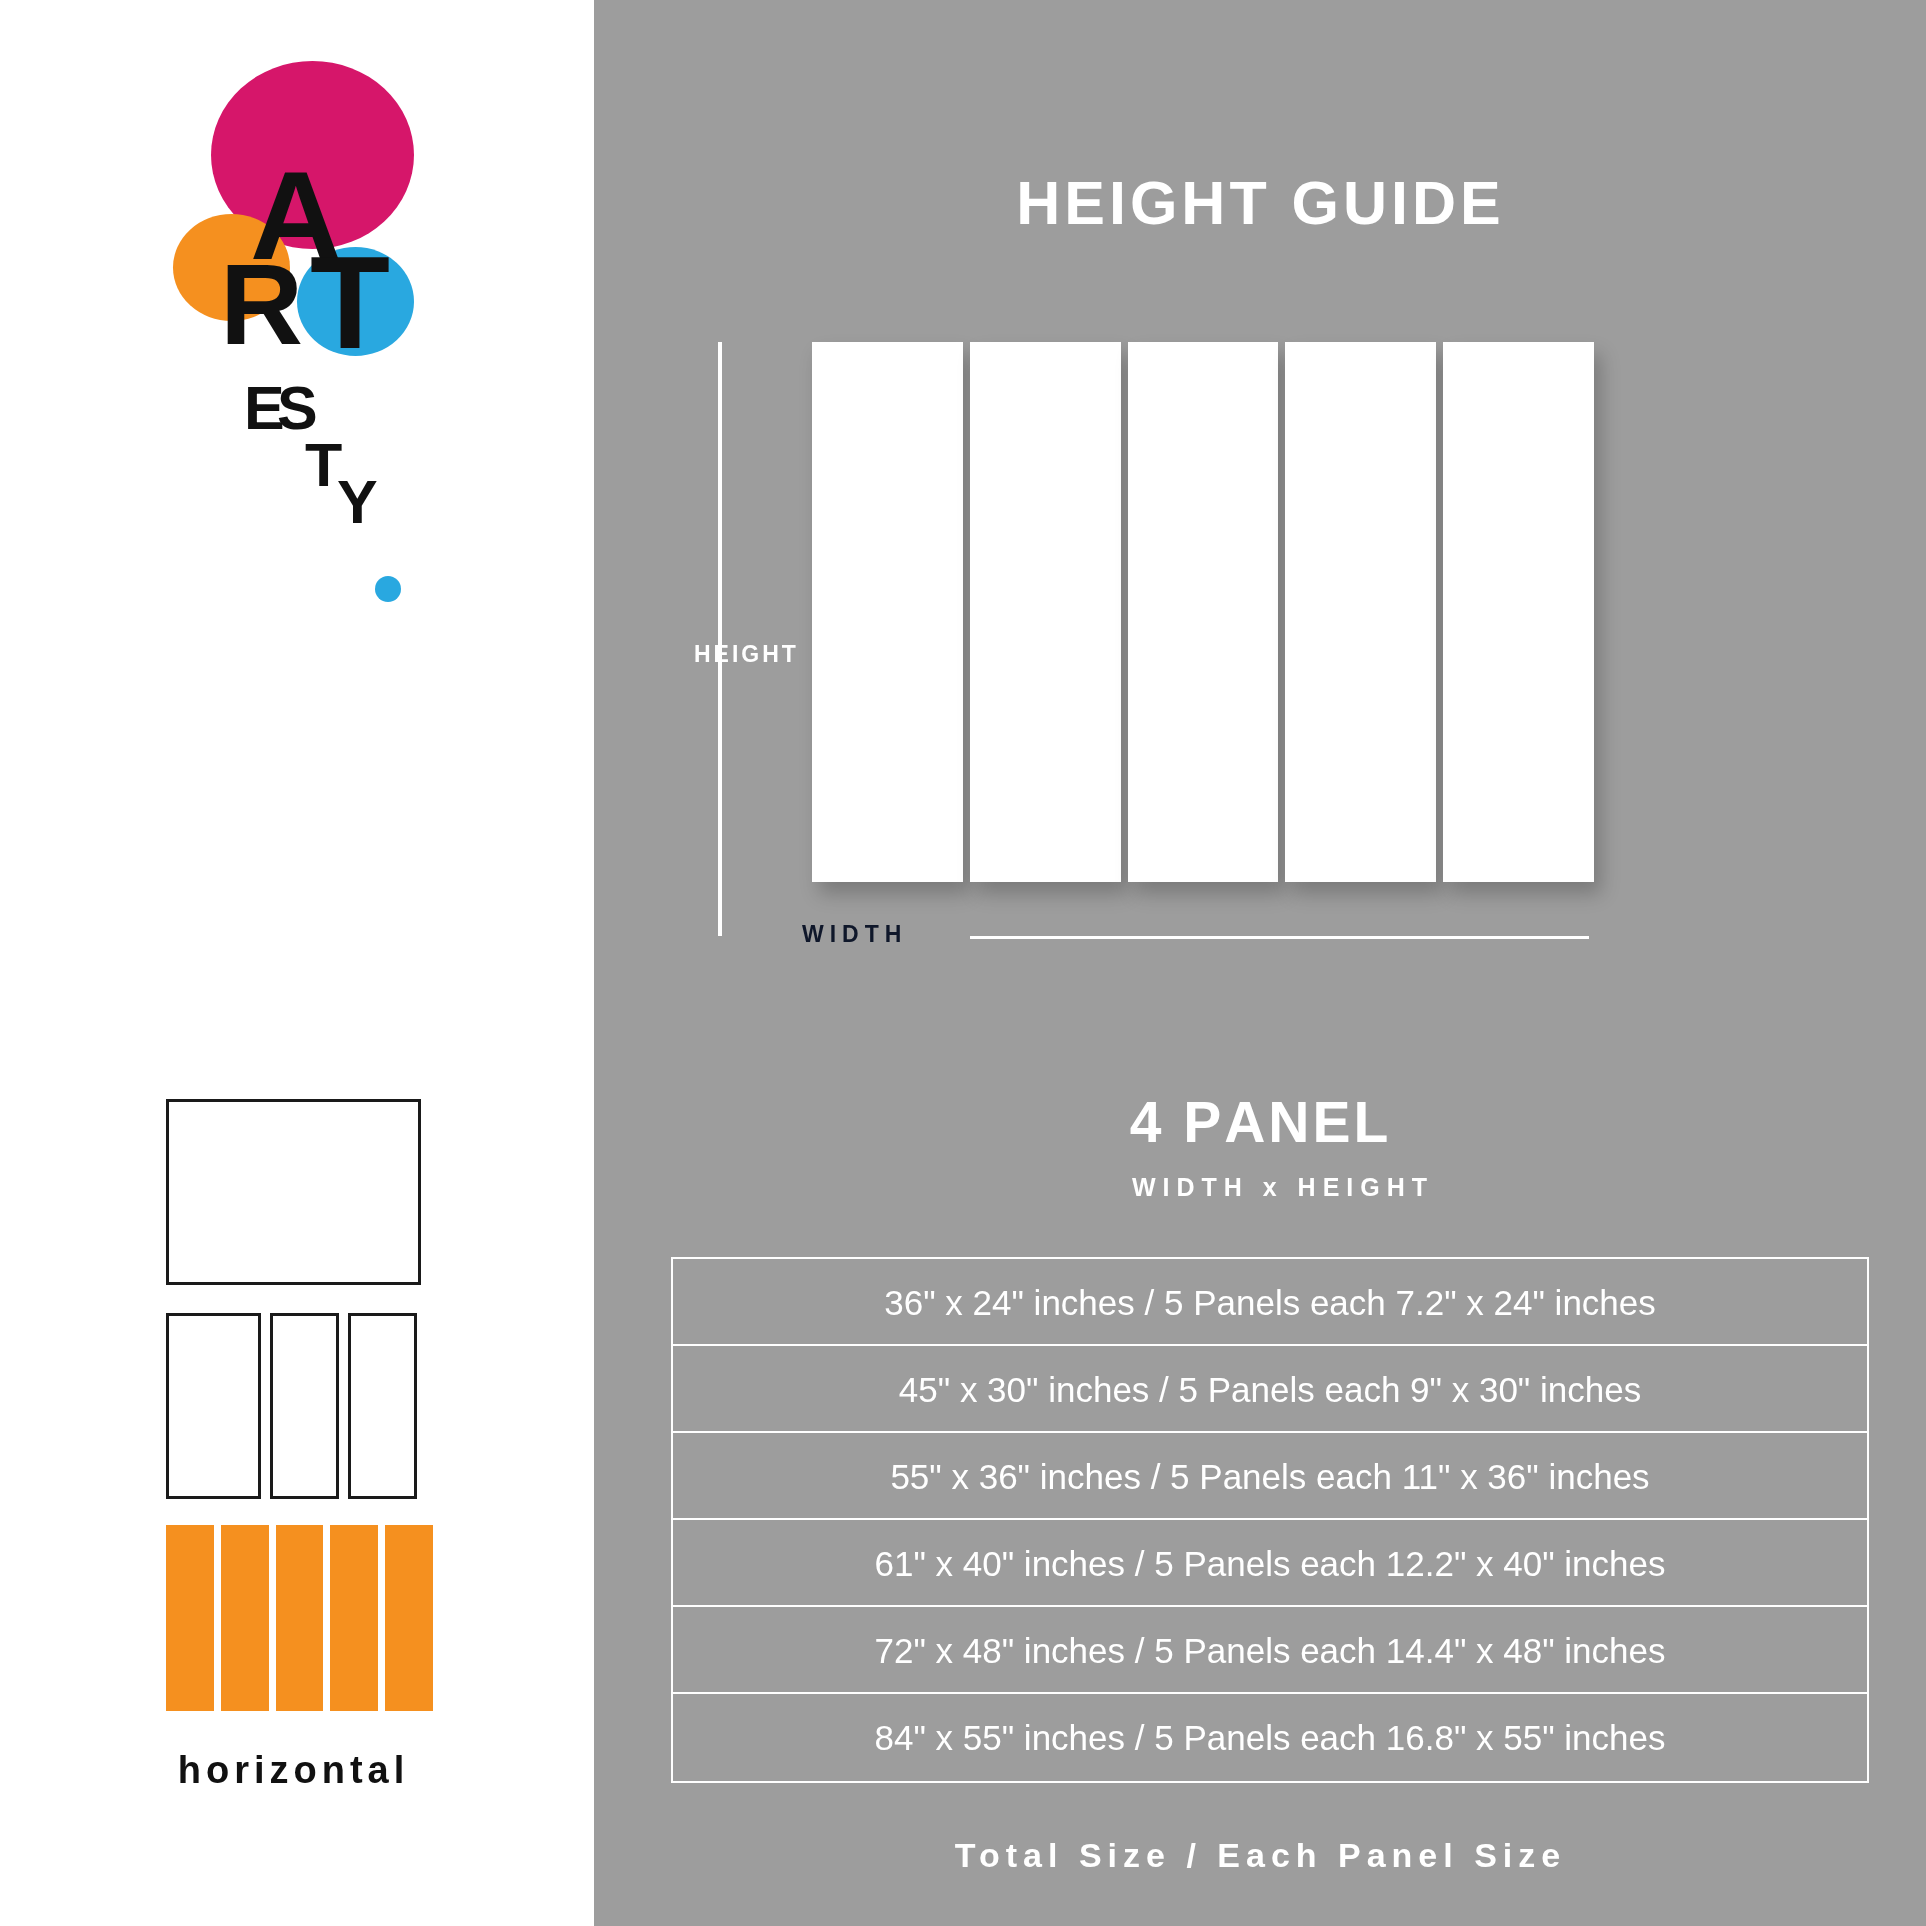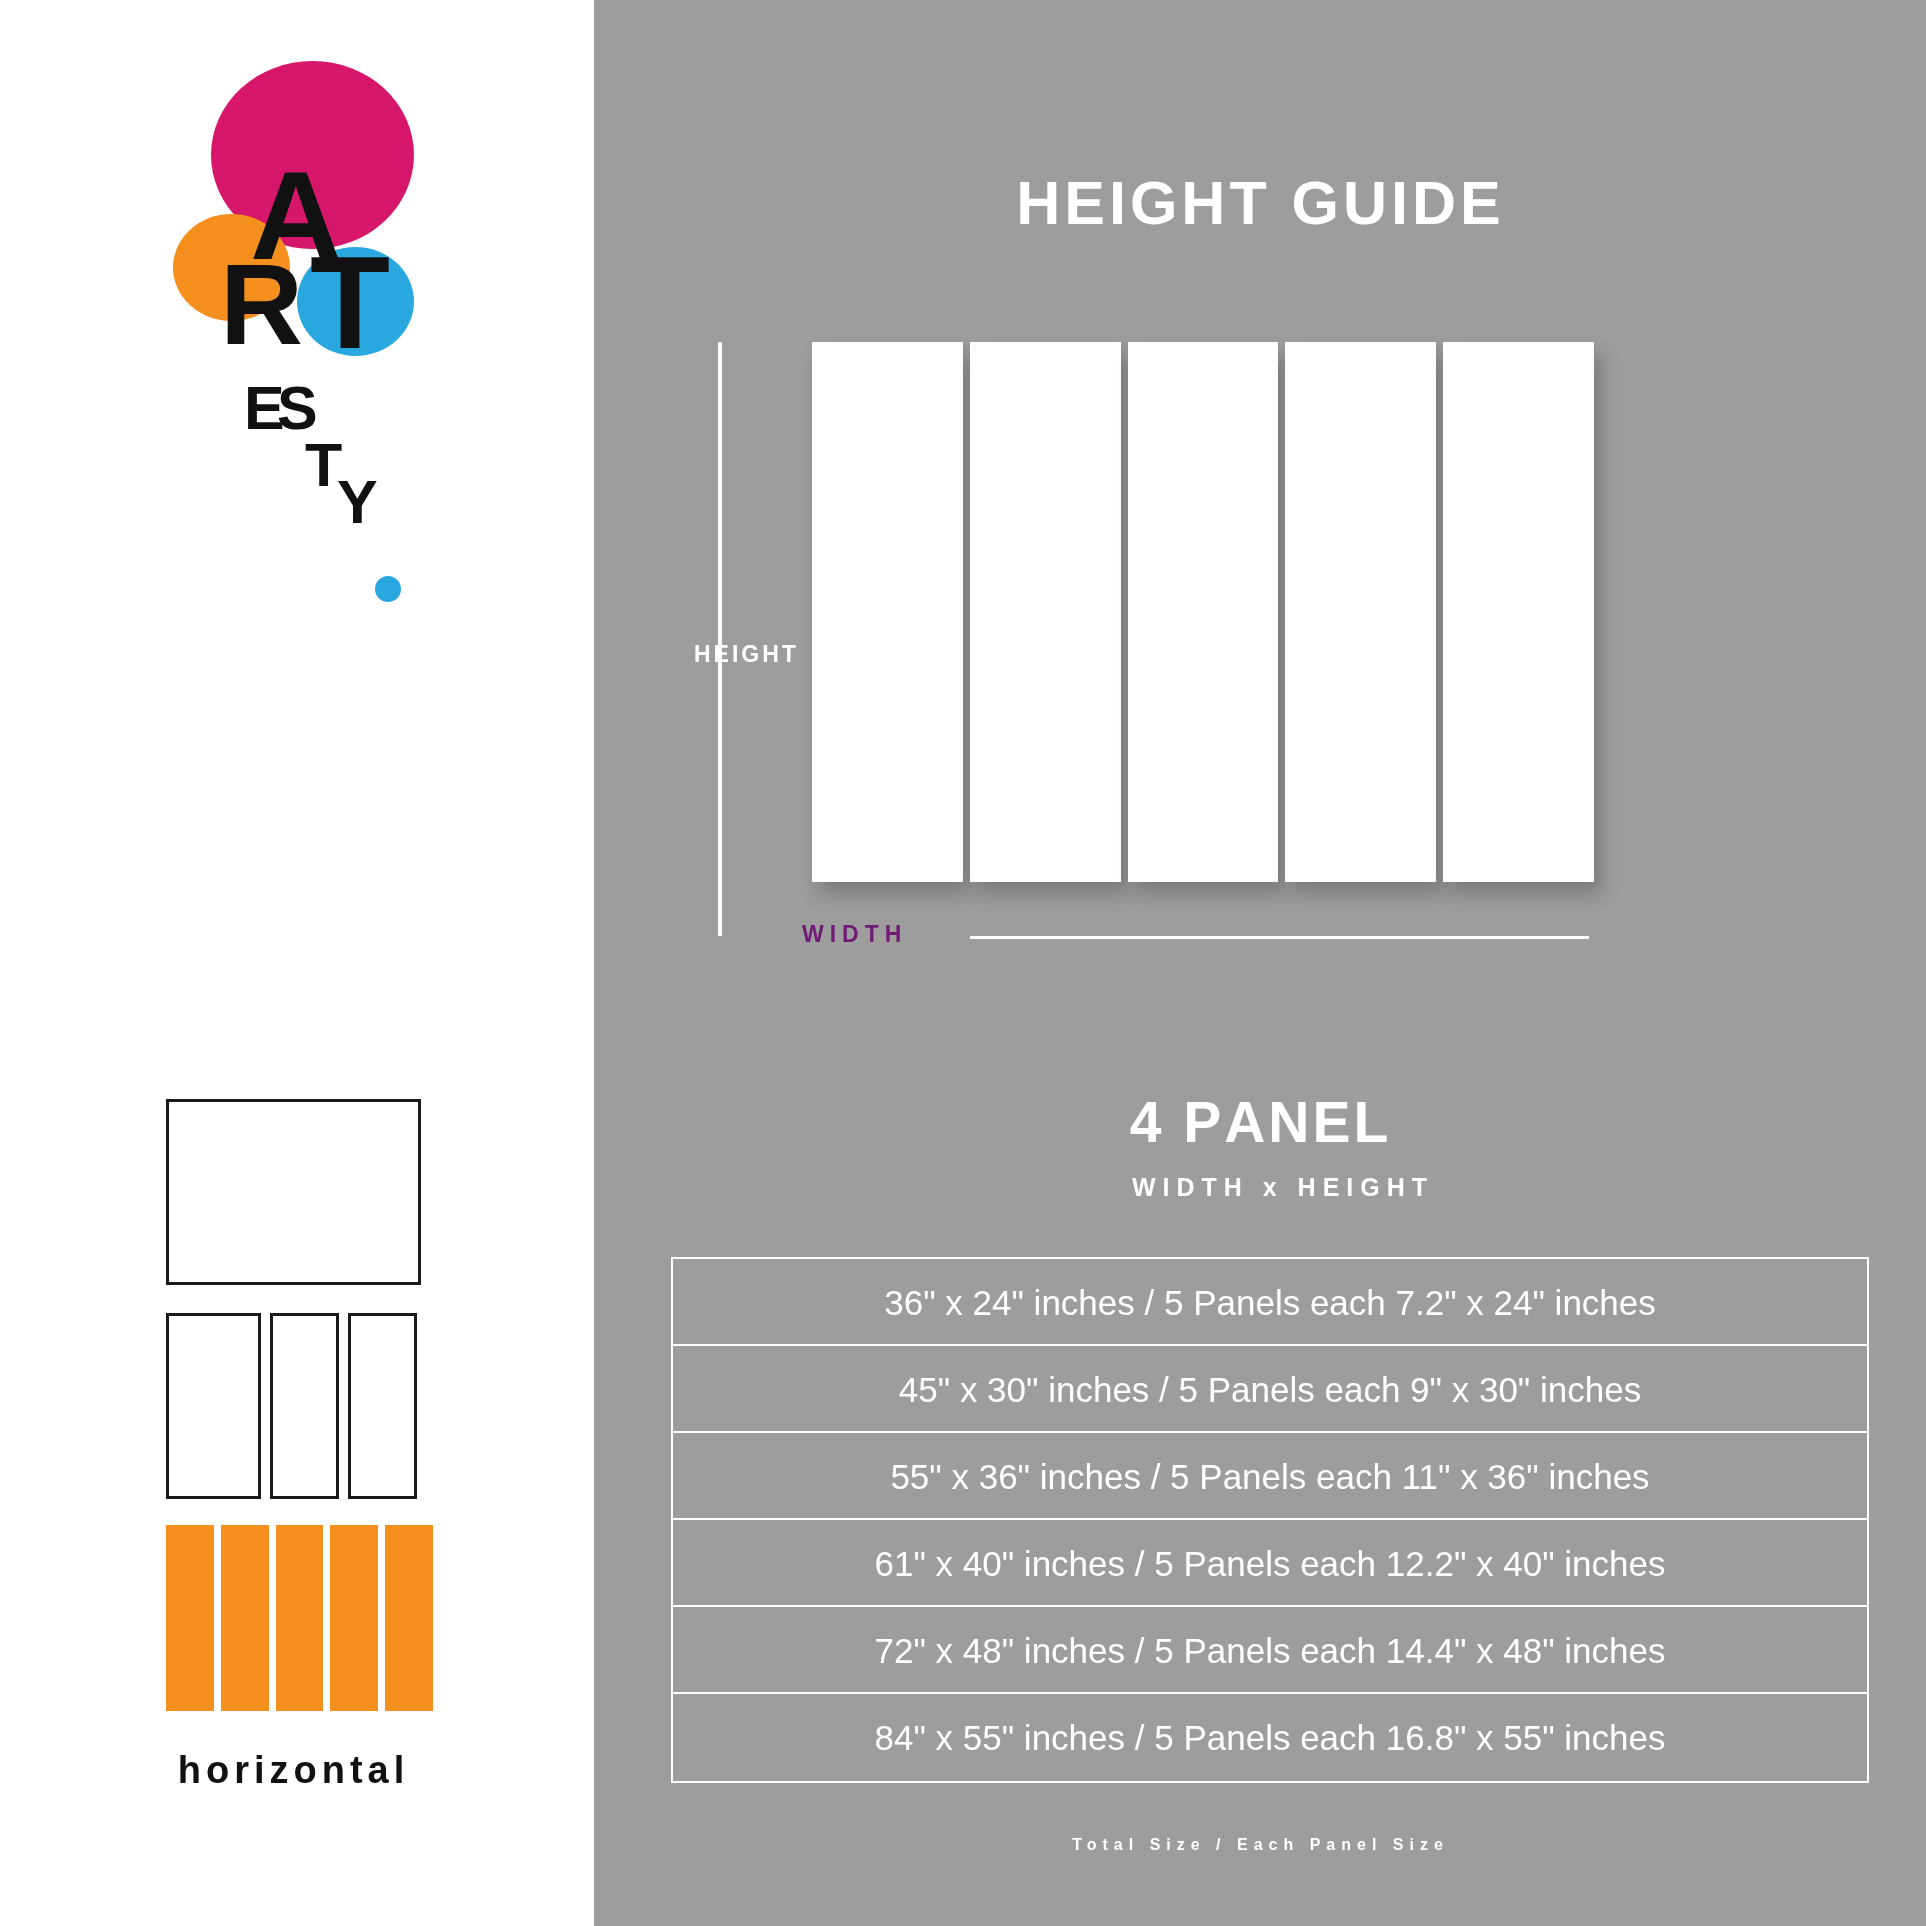--- a/index.html
+++ b/index.html
@@ -186,21 +186,21 @@
     left: 252px;
     top: 594px;
     width: 619px;
     height: 3px;
     background: #ffffff;
   }
   .width-label {
     position: absolute;
     left: 84px;
     top: 579px;
-    color: #701a75;
+    color: #0f172a;
     font-size: 23px;
     font-weight: 700;
     letter-spacing: 6px;
   }
   .panels {
     position: absolute;
     left: 94px;
     top: 0px;
     width: 782px;
     height: 540px;
@@ -258,21 +258,21 @@
   .size-row:last-child {
     border-bottom: none;
   }
   .table-footer {
     position: absolute;
     left: 0;
     right: 0;
     top: 1836px;
     text-align: center;
     color: #ffffff;
-    font-size: 16px;
+    font-size: 34px;
     font-weight: 700;
     letter-spacing: 6px;
   }
 </style>
 </head>
 <body>
 
 <div class="page">
 
   <div class="left-panel">

